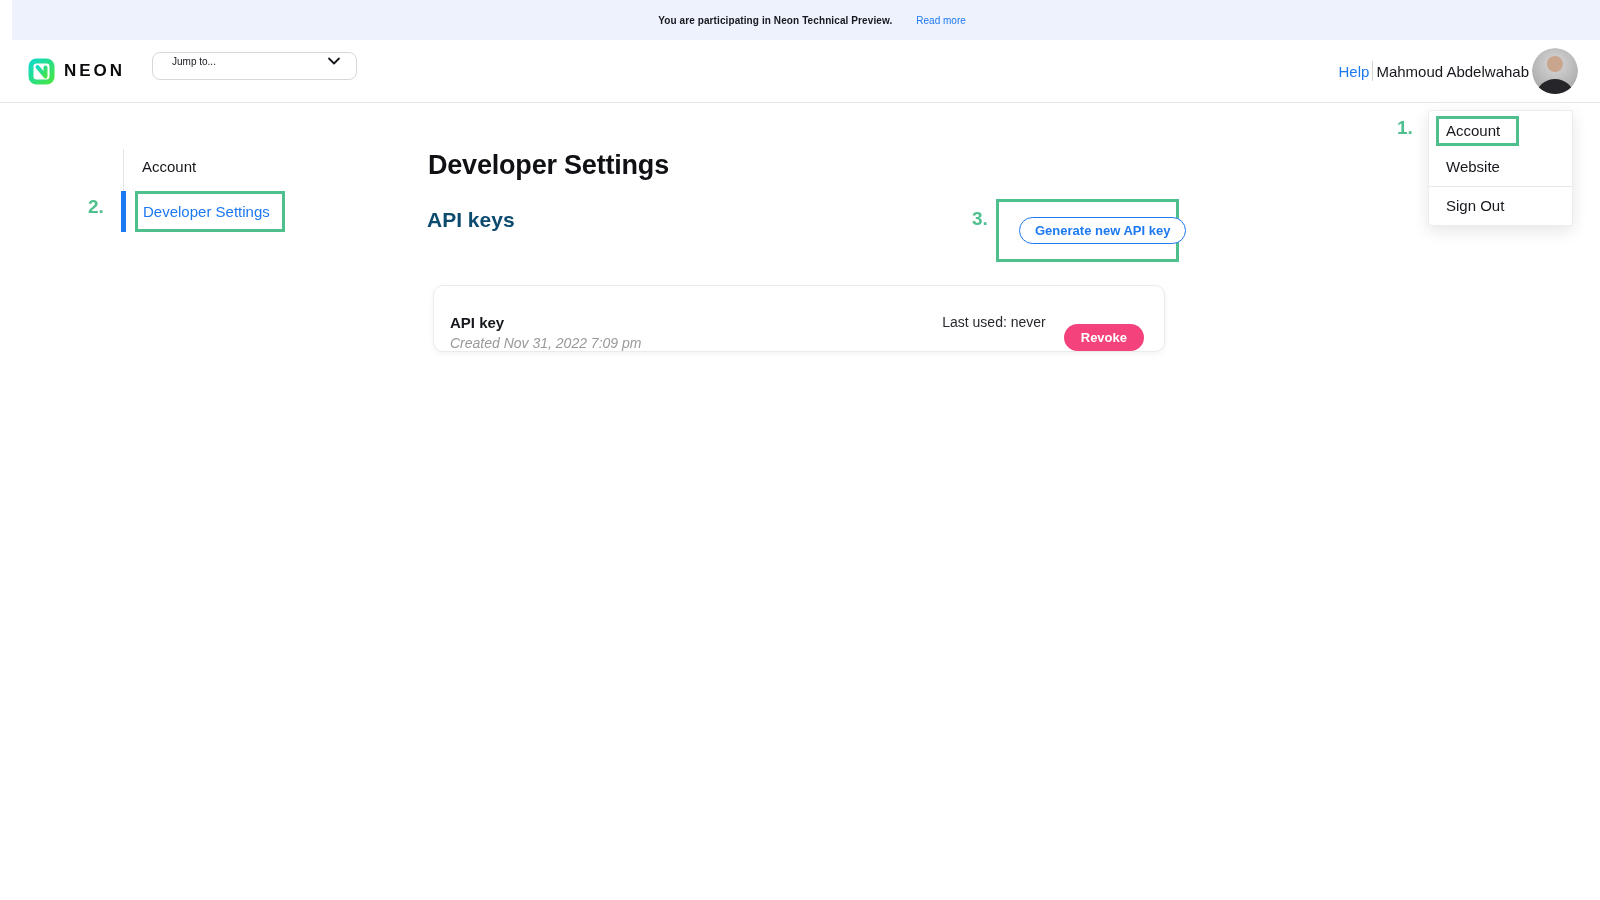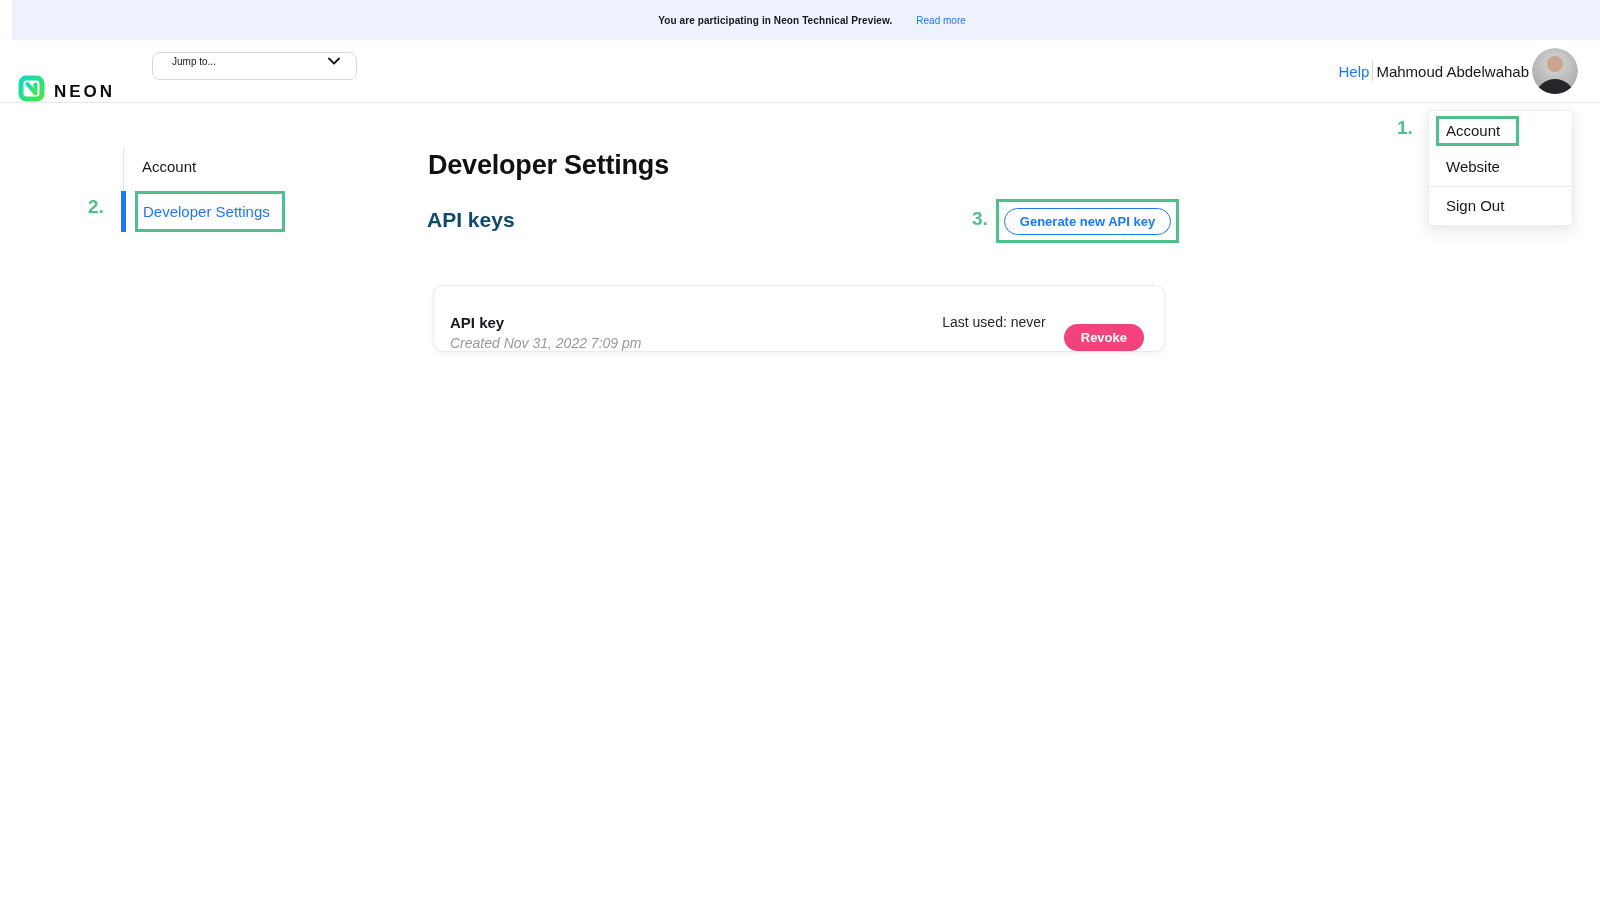--- a/index.html
+++ b/index.html
@@ -28,21 +28,21 @@
     font-size:10px;
   }
   .banner .msg{color:#16181d;font-weight:600;letter-spacing:.1px;}
   .banner a{color:var(--accent-blue);text-decoration:none;margin-left:24px;font-weight:500;cursor:pointer;}
 
   
   .header{
     position:absolute;left:0;top:40px;width:1600px;height:63px;
     background:#fff;border-bottom:1px solid #e8e8e8;
   }
-  .logo{position:absolute;left:18px;top:0;height:62px;display:flex;align-items:flex-end;gap:9px;cursor:pointer;}
+  .logo{position:absolute;left:28px;top:0;height:62px;display:flex;align-items:center;gap:9px;cursor:pointer;}
   .wordmark{font-size:17px;font-weight:800;letter-spacing:3px;color:#0b0c0e;}
   .jumpto{
     position:absolute;left:152px;top:12px;width:205px;height:28px;
     background:#fff;border:1px solid #d8d8d8;border-radius:8px;
     display:flex;align-items:center;justify-content:space-between;
     padding:0 14px 10px 19px;font-size:10px;color:#16181d;cursor:pointer;
     font-family:inherit;
   }
   .header-right{
     position:absolute;right:22px;top:0;height:62px;
@@ -89,23 +89,23 @@
   }
   .side-item-dev{font-size:15px;color:var(--accent-blue);cursor:pointer;white-space:nowrap;}
 
   
   .page-title{position:absolute;left:428px;top:150px;font-size:27px;font-weight:700;color:#101114;letter-spacing:-.2px;}
   .section-title{position:absolute;left:427px;top:208px;font-size:21px;font-weight:700;color:#0c4a6e;}
   .section-desc{position:absolute;left:427px;top:245px;font-size:15px;color:#26282d;}
   .section-desc a{color:var(--link-purple);text-decoration:none;cursor:pointer;}
 
   .gen-hl-box{
-    position:absolute;left:996px;top:199px;width:183px;height:44px;
+    position:absolute;left:996px;top:199px;width:183px;height:63px;
     border:3px solid var(--annotation-green);
-    display:flex;align-items:center;justify-content:center;
+    display:flex;align-items:center;justify-content:flex-start;padding-left:20px;
   }
   .gen-btn{
     background:#fff;border:1.5px solid var(--accent-blue);border-radius:999px;
     color:var(--accent-blue);font-weight:700;font-size:13px;
     padding:5px 15px;cursor:pointer;font-family:inherit;white-space:nowrap;
   }
 
   
   .card{
     position:absolute;left:433px;top:285px;width:732px;height:67px;

